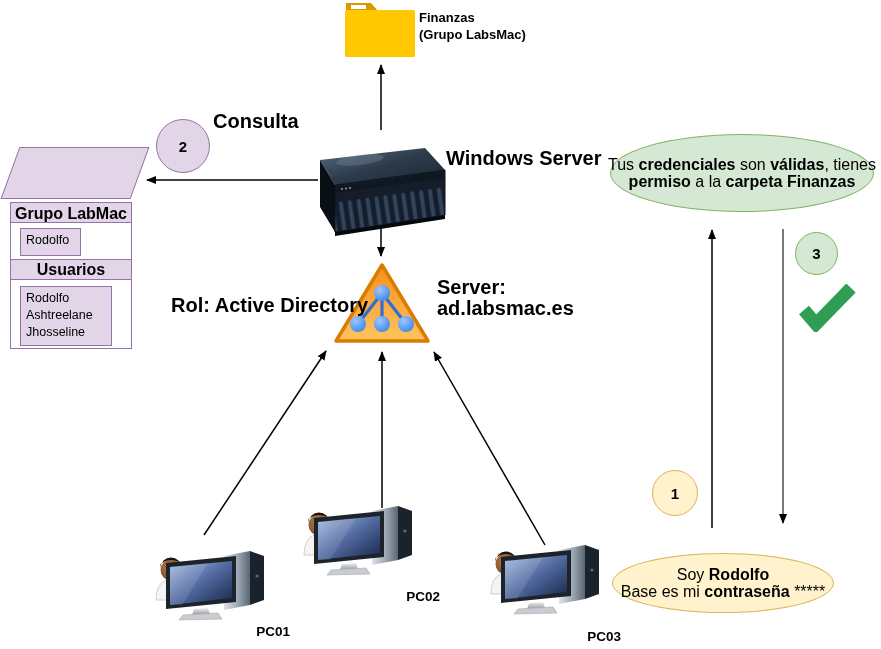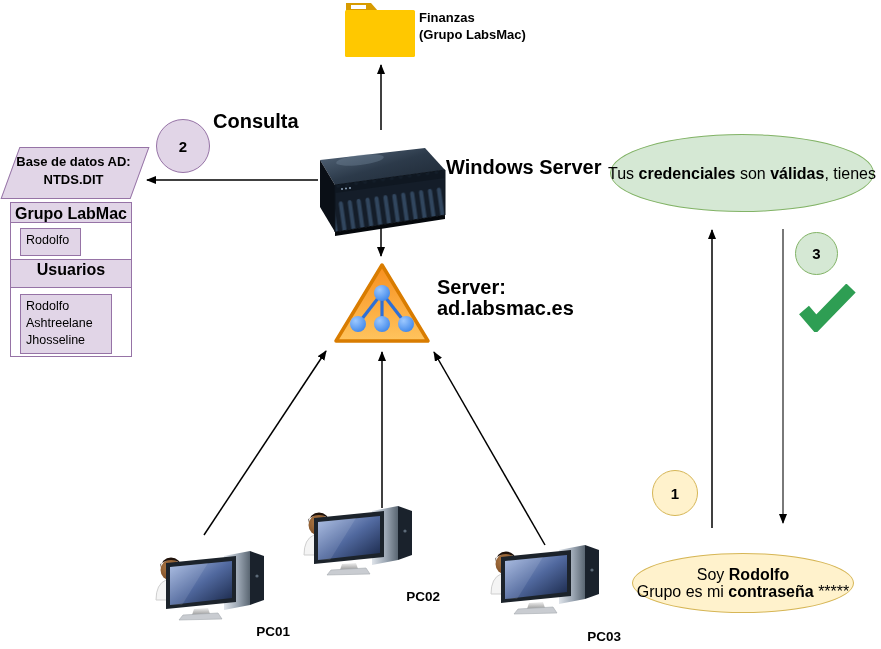--- a/index.html
+++ b/index.html
@@ -107,59 +107,56 @@
     <polygon points="2,22 107,10 127,32 17,47" fill="url(#srvTop)"></polygon>
     <ellipse cx="42" cy="22" rx="24" ry="5" fill="#7b8ea3" opacity="0.35" transform="rotate(-7 42 22)"></ellipse>
     <polygon points="2,22 17,47 17,94 2,69" fill="#0a0f16"></polygon>
     <polygon points="17,47 127,32 127,77 17,94" fill="url(#slots)" stroke="#0d141d" stroke-width="1"></polygon>
     <polygon points="17,47 127,32 127,40 17,55" fill="#0e1620" opacity="0.85"></polygon>
     <circle cx="24" cy="51" r="1" fill="#8fa3b8"></circle>
       <circle cx="28" cy="50.5" r="1" fill="#8fa3b8"></circle>
       <circle cx="32" cy="50" r="1" fill="#8fa3b8"></circle>
     <polygon points="17,94 127,77 127,81 17,98" fill="#05080c"></polygon>
   </svg>
-  <div class="abs lbl" style="left:446px;top:157px">
+  <div class="abs lbl" style="left:446px;top:148px">
     <div>Windows Server</div>
   </div>
 
   <div class="abs circle purple" style="left:156px;top:119px;width:54px;height:54px">
     <span>2</span>
   </div>
   <div class="abs lbl" style="left:213px;top:111px">Consulta</div>
 
   <div class="abs db-para"></div>
-  <div class="abs db-para-text">
-    <div>Base de datos AD:</div>
-    <div>NTDS.DIT</div>
-  </div>
   <div class="abs tbl">
     <div class="hdr" style="height:21px;line-height:21px">Grupo LabMac</div>
     <div class="body" style="height:37px">
       <div class="cell" style="left:9px;top:5px;width:61px;height:28px">Rodolfo</div>
     </div>
-    <div class="hdr" style="height:28px;line-height:20px;border-top:none">Usuarios</div>
+    <div class="hdr" style="height:20px;line-height:20px;border-top:none">Usuarios</div>
     <div class="body" style="height:69px">
       <div class="cell" style="left:9px;top:6px;width:92px;height:60px">Rodolfo
 Ashtreelane
 Jhosseline</div>
     </div>
   </div>
 
   <svg class="abs" style="left:334px;top:262px" width="97" height="82">
     <polygon points="48,3 94,79 2,79" fill="url(#triGrad)" stroke="var(--triangle-stroke)" stroke-width="3.5" stroke-linejoin="round"></polygon>
     <g>
       <line x1="48" y1="31" x2="24" y2="62" stroke="#2E6FD6" stroke-width="3.2"></line>
       <line x1="48" y1="31" x2="48" y2="62" stroke="#2E6FD6" stroke-width="3.2"></line>
       <line x1="48" y1="31" x2="72" y2="62" stroke="#2E6FD6" stroke-width="3.2"></line>
       <circle cx="48" cy="31" r="8" fill="url(#nodeGrad)"></circle>
       <circle cx="24" cy="62" r="8" fill="url(#nodeGrad)"></circle>
       <circle cx="48" cy="62" r="8" fill="url(#nodeGrad)"></circle>
       <circle cx="72" cy="62" r="8" fill="url(#nodeGrad)"></circle>
     </g>
   </svg>
+  <div class="abs lbl" style="left:171px;top:295px">Rol: Active Directory</div>
   <div class="abs lbl" style="left:437px;top:277px">
     <div>Server:</div>
     <div>ad.labsmac.es</div>
   </div>
 
   <svg class="abs" style="left:150px;top:542px" width="132" height="82">
     <g transform="translate(0,6)">
       <path d="M6,52 Q6,36 16,32 L26,32 Q36,36 36,52 Z" fill="#f4f4f4" stroke="#cfcfcf"></path>
       <circle cx="21" cy="22" r="10.5" fill="url(#skin)"></circle>
       <path d="M10.5,20 A10.5,10.5 0 0 1 31.5,20 L31.5,16 Q21,8 10.5,16 Z" fill="#20120a"></path>
@@ -210,29 +207,30 @@
       <polygon points="20,25 82,19 82,56 20,63" fill="url(#scr)"></polygon>
       <polygon points="20,25 58,21 32,63 20,63" fill="#ffffff" opacity="0.10"></polygon>
       <polygon points="44,67 58,66 60,72 42,73" fill="url(#standG)"></polygon>
       <polygon points="33,73 68,71 72,77 29,78" fill="#c9ccd1" stroke="#a5a9ae" stroke-width="0.6"></polygon>
     </g>
   </svg>
   <div class="abs pc-label" style="left:501px;top:629px">PC03</div>
 
   <div class="abs ellipse green" style="left:610px;top:134px;width:264px;height:78px">
     <div class="seg-line"><span>Tus </span><b>credenciales</b><span> son </span><b>válidas</b><span>, tienes</span></div>
+    <div class="seg-line"><b>permiso</b><span> a la </span><b>carpeta Finanzas</b></div>
   </div>
   <div class="abs circle green" style="left:795px;top:232px;width:43px;height:43px">
     <span>3</span>
   </div>
   <svg class="abs" style="left:797px;top:284px" width="60" height="48">
     <polyline points="7,26 19,40 54,4" fill="none" stroke="var(--check-green)" stroke-width="13"></polyline>
   </svg>
 
   <div class="abs circle yellow" style="left:652px;top:470px;width:46px;height:46px">
     <span>1</span>
   </div>
-  <div class="abs ellipse yellow" style="left:632px;top:553px;width:222px;height:60px">
+  <div class="abs ellipse yellow" style="left:612px;top:553px;width:222px;height:60px">
     <div class="seg-line"><span>Soy </span><b>Rodolfo</b></div>
-    <div class="seg-line"><span>Grupo es mi </span><b>contraseña</b><span> *****</span></div>
+    <div class="seg-line"><span>Base es mi </span><b>contraseña</b><span> *****</span></div>
   </div>
 
 </div>
 
 </body></html>

